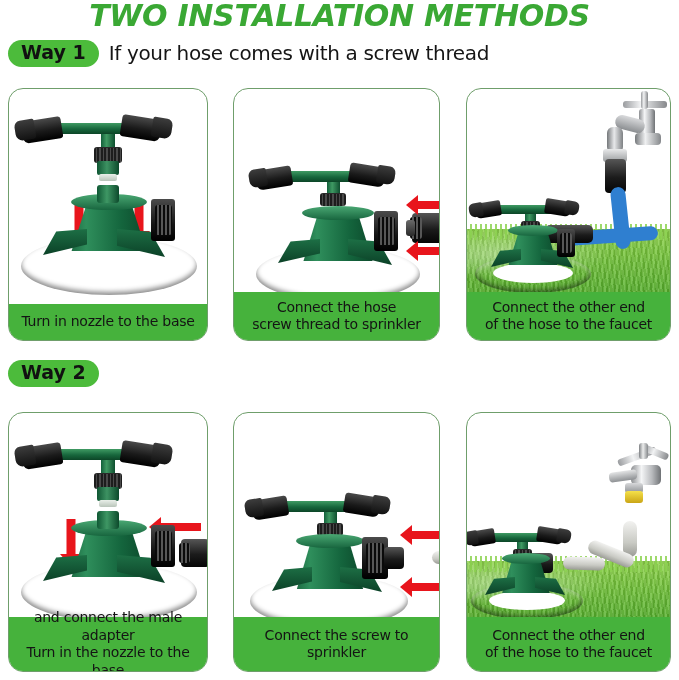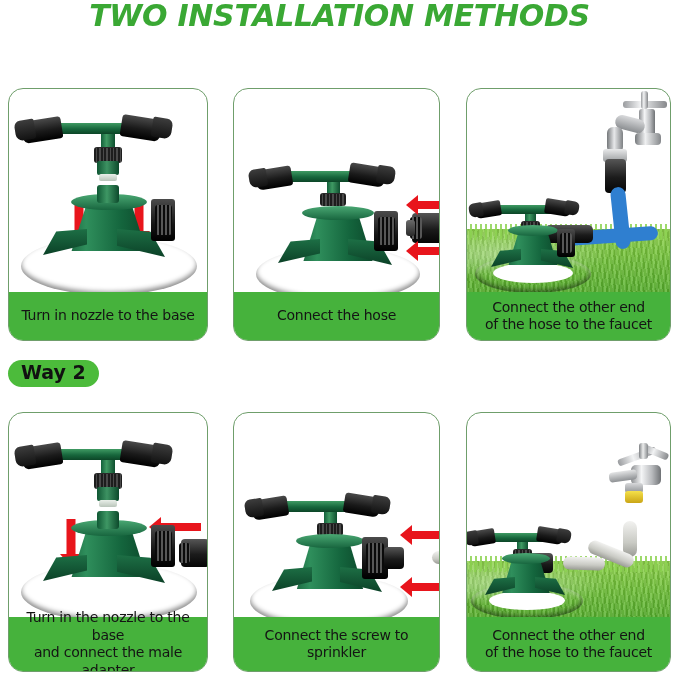--- a/index.html
+++ b/index.html
@@ -158,20 +158,24 @@
   .faucet-handle{position:absolute;background:linear-gradient(90deg,#9a9c9f,#f2f3f4 40%,#86888b);border-radius:3px;}
   .yellow-fit{position:absolute;background:linear-gradient(#f5e14a,#caa516);border-radius:3px;}
 </style>
 </head>
 <body>
 
 <div class="page">
 
   <div class="title">TWO INSTALLATION METHODS</div>
 
+  <div class="way-row" style="top:40px;">
+    <div class="way-badge">Way 1</div>
+    <div class="way-text">If your hose comes with a screw thread</div>
+  </div>
 
   <div class="panel" style="left:8px;top:88px;width:200px;height:253px;">
     <div class="stage">
 
       <div class="spr">
         <div class="arm-stem" style="left:92px;top:36px;width:14px;height:46px;"></div>
         <div class="arm" style="left:33px;top:34px;width:126px;"></div>
         <div class="tip" style="left:13px;top:30px;width:40px;height:22px;border-radius:5px 3px 3px 6px;transform:rotate(-9deg);"></div>
         <div class="tip-wedge" style="left:6px;top:31px;width:20px;height:20px;border-radius:6px 2px 3px 7px;transform:rotate(-9deg);"></div>
         <div class="tip" style="left:112px;top:28px;width:40px;height:22px;border-radius:3px 5px 6px 3px;transform:rotate(9deg);"></div>
@@ -195,21 +199,21 @@
         <div class="ring-inner" style="left:38px;top:160px;width:124px;height:32px;"></div>
         <div class="cone" style="left:48px;top:110px;width:104px;height:52px;clip-path:polygon(14% 100%,86% 100%,70% 0,30% 0);"></div>
         <div style="position:absolute;left:62px;top:105px;width:76px;height:16px;border-radius:50%;background:linear-gradient(#4aa873,#18663f);"></div>
         <div style="position:absolute;left:88px;top:96px;width:22px;height:18px;border-radius:3px;background:linear-gradient(90deg,#0f5834,#3e9764 45%,#0d4a2c);"></div>
         <div style="position:absolute;left:34px;top:140px;width:44px;height:26px;background:linear-gradient(#1d6f45,#0b4127);clip-path:polygon(100% 0,100% 60%,0 100%,30% 10%);"></div>
         <div style="position:absolute;left:108px;top:140px;width:48px;height:28px;background:linear-gradient(#1d6f45,#0b4127);clip-path:polygon(0 0,0 60%,100% 100%,70% 10%);"></div>
         <div class="port" style="left:142px;top:110px;width:24px;height:42px;"></div>
         <div class="conn-rings" style="left:146px;top:116px;width:17px;height:30px;"></div>
       </div>
     </div>
-    <div class="caption one-line" style="height:48px;">
+    <div class="caption one-line" style="height:36px;">
       <div>
         <div>Turn in nozzle to the base</div>
       </div>
     </div>
   </div>
 
   <div class="panel" style="left:233px;top:88px;width:207px;height:253px;">
     <div class="stage">
       <div class="spr">
         <div class="arm-stem" style="left:93px;top:82px;width:13px;height:28px;"></div>
@@ -238,20 +242,21 @@
         <div class="head"></div>
       </div>
       <div class="arrow-left" style="left:172px;top:152px;width:42px;height:20px;">
         <div class="shaft" style="width:30px;"></div>
         <div class="head"></div>
       </div>
     </div>
     <div class="caption" style="height:48px;">
       <div>
         <div>Connect the hose</div>
+        <div>screw thread to sprinkler</div>
       </div>
     </div>
   </div>
 
   <div class="panel" style="left:466px;top:88px;width:205px;height:253px;">
     <div class="stage">
       <div class="grass" style="top:140px;bottom:48px;"></div>
 
       <div>
         <div class="faucet-body" style="left:172px;top:20px;width:16px;height:30px;"></div>
@@ -331,22 +336,22 @@
         <div class="conn-rings" style="left:146px;top:118px;width:17px;height:30px;"></div>
       </div>
 
       <div>
         <div class="conn-black" style="left:172px;top:126px;width:28px;height:28px;"></div>
         <div class="conn-rings" style="left:170px;top:130px;width:11px;height:20px;"></div>
       </div>
     </div>
     <div class="caption" style="height:54px;">
       <div>
+        <div>and connect the male adapter</div>
         <div>Turn in the nozzle to the base</div>
-        <div>and connect the male adapter</div>
       </div>
     </div>
   </div>
 
   <div class="panel" style="left:233px;top:412px;width:207px;height:260px;">
     <div class="stage">
       <div class="spr">
         <div class="arm-stem" style="left:90px;top:88px;width:13px;height:26px;"></div>
         <div class="arm" style="left:36px;top:88px;width:116px;"></div>
         <div class="tip" style="left:18px;top:85px;width:36px;height:20px;border-radius:5px 3px 3px 6px;transform:rotate(-9deg);"></div>

